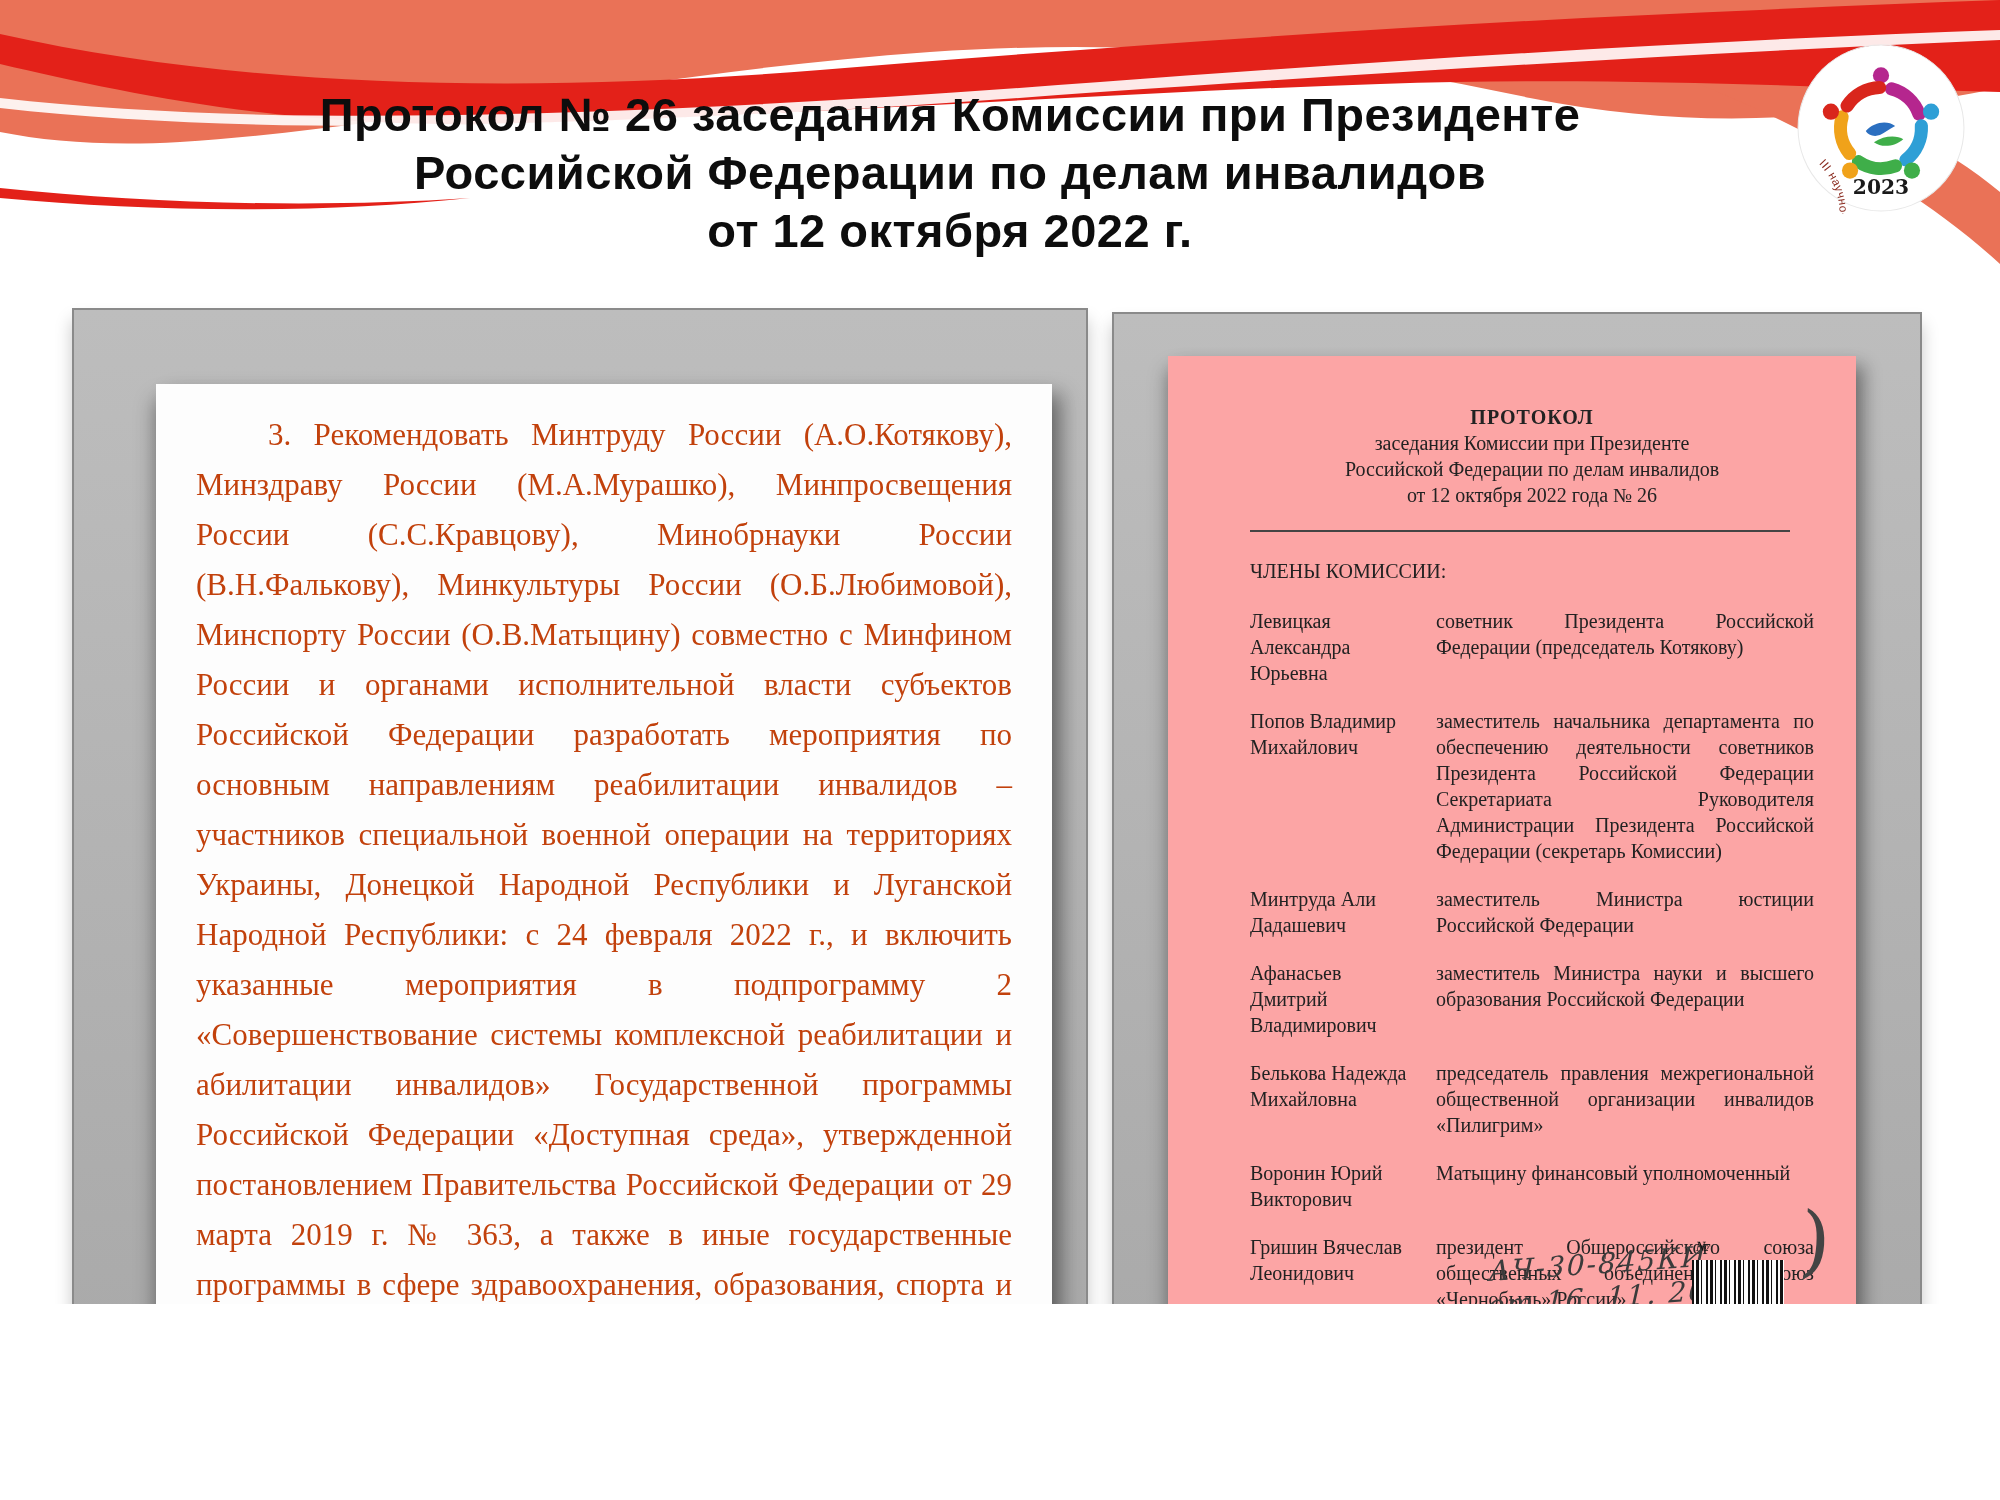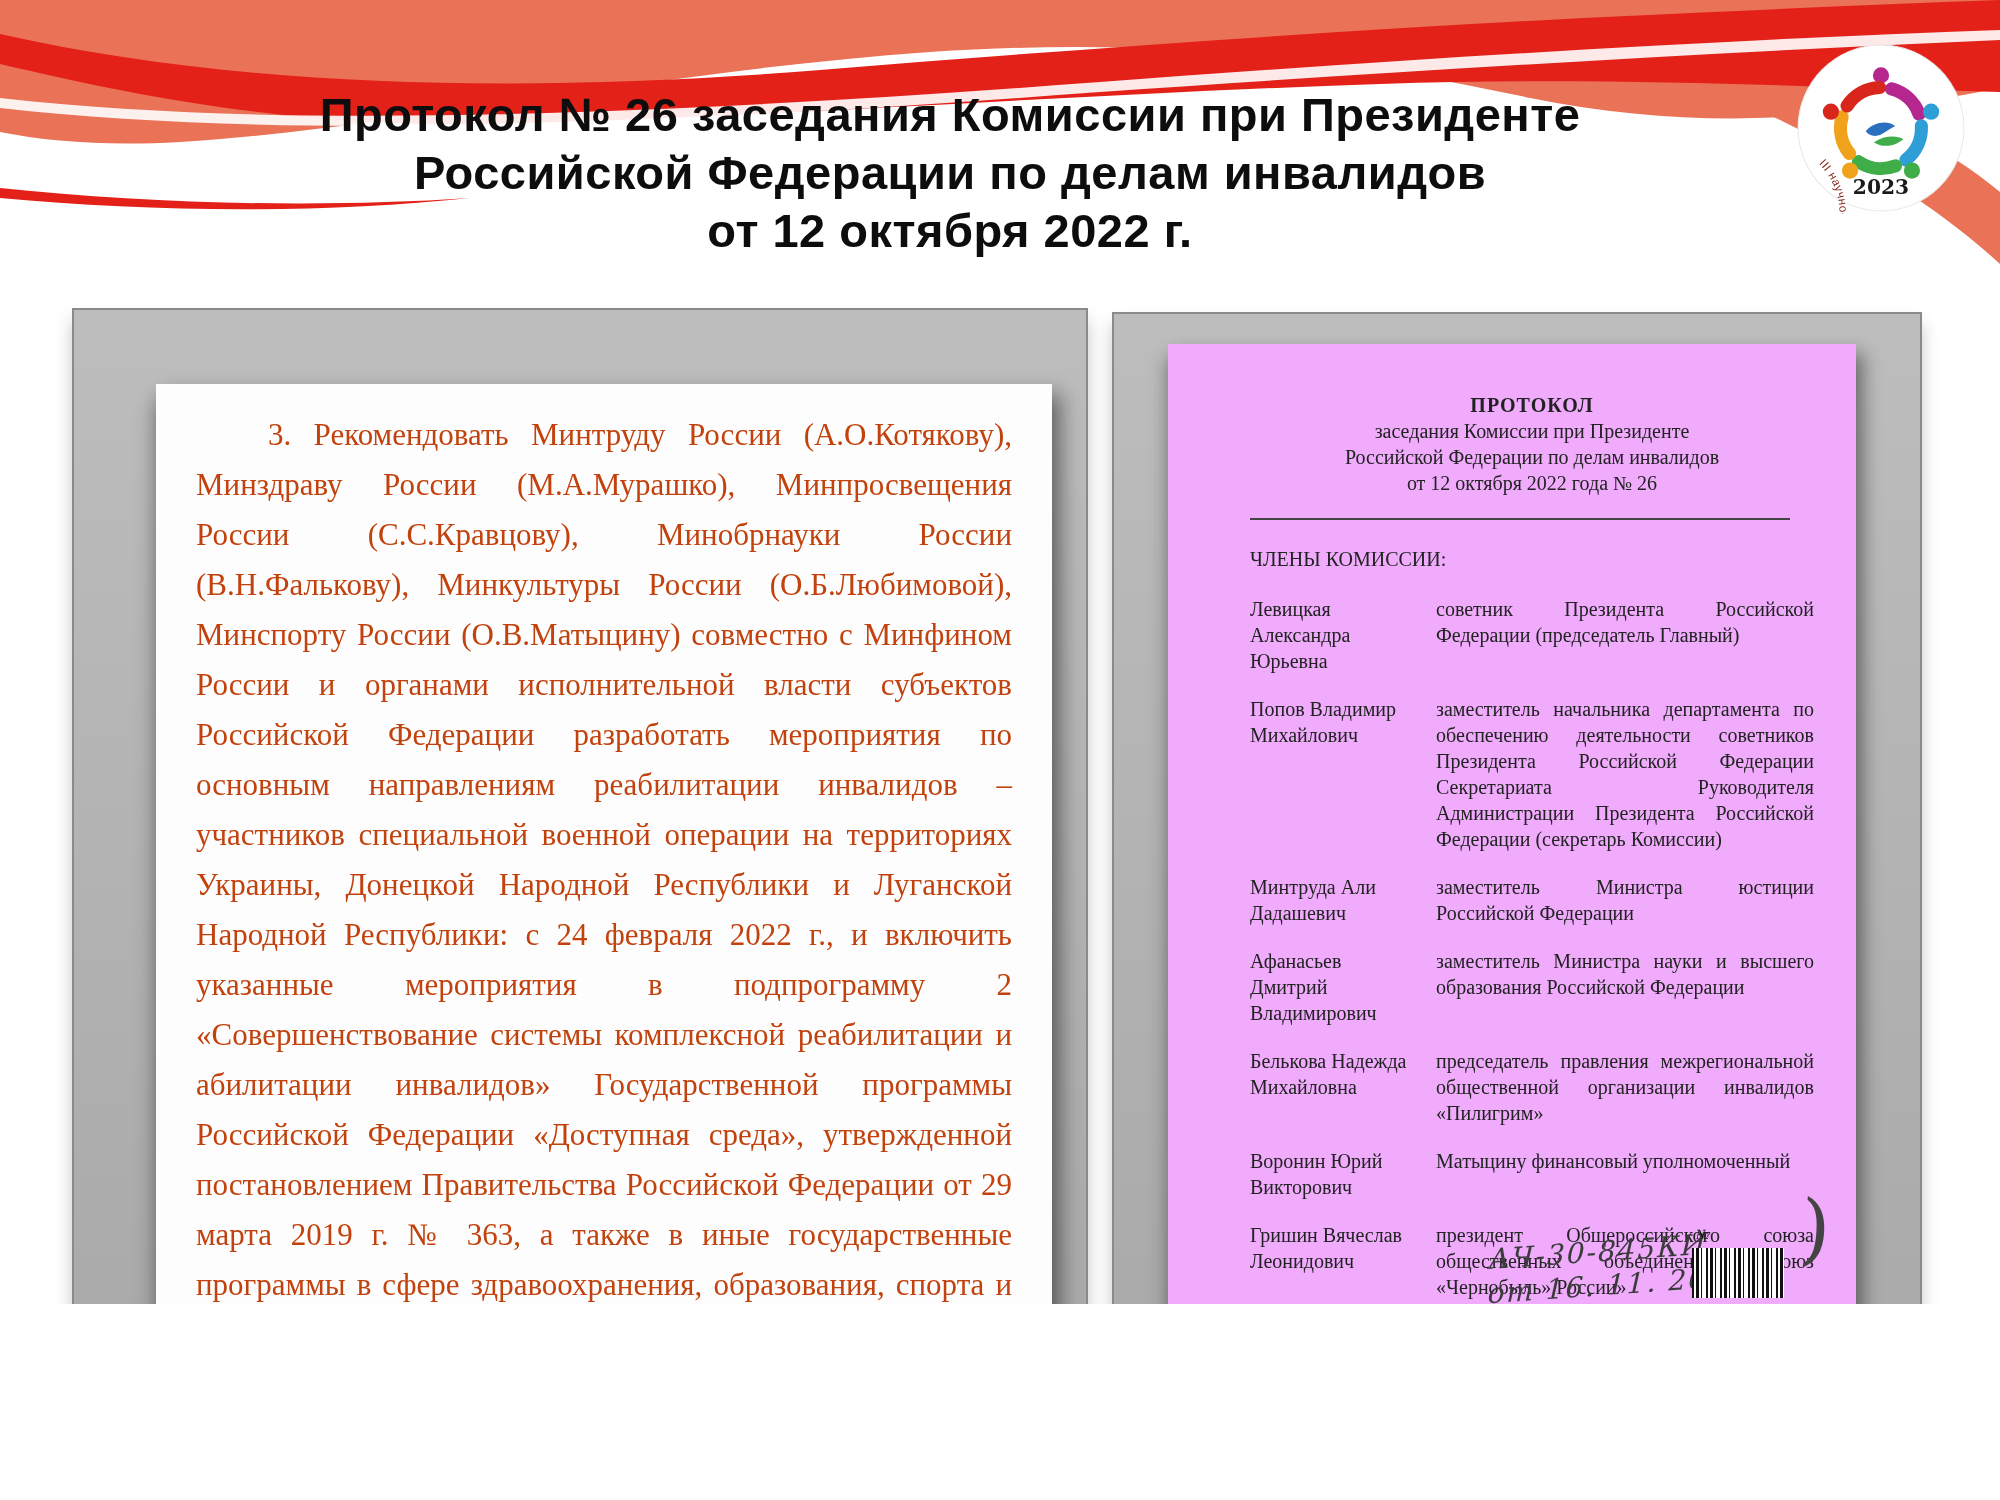--- a/index.html
+++ b/index.html
@@ -19,21 +19,21 @@
   #right-panel{left:1112px;top:312px;width:806px;height:1066px;}
 
   
   #left-doc{left:156px;top:384px;width:896px;height:962px;background:#fdfdfd;
             box-shadow:0 16px 20px rgba(0,0,0,.40),12px 8px 18px rgba(0,0,0,.25);
             padding:26px 40px;box-sizing:border-box;overflow:hidden;
             font-family:"Liberation Serif",serif;font-size:31px;line-height:50px;color:#c2410c;}
   #left-doc .para{text-align:justify;text-indent:72px;}
 
   
-  #right-doc{left:1168px;top:344px;width:688px;height:1002px;background:#f0abfc;
+  #right-doc{left:1168px;top:356px;width:688px;height:1002px;background:#fca5a5;
              box-shadow:0 14px 18px rgba(0,0,0,.38),10px 8px 16px rgba(0,0,0,.22);
              box-sizing:border-box;padding:48px 42px 0 82px;overflow:hidden;
              font-family:"Liberation Serif",serif;font-size:20px;line-height:26px;color:#222;}
   #right-doc .hdr{text-align:center;}
   #right-doc .hdr .t{font-weight:bold;letter-spacing:1px;}
   #right-doc .date{ text-align:center;}
   #right-doc hr{border:none;border-top:2px solid #444;margin:22px 24px 26px 0;}
   #right-doc .members-heading{margin-bottom:24px;}
   .member{display:flex;margin-bottom:22px;}
   .member .nm{width:170px;flex:none;}
@@ -116,21 +116,21 @@
       <div class="t">ПРОТОКОЛ</div>
       <div>заседания Комиссии при Президенте</div>
       <div>Российской Федерации по делам инвалидов</div>
       <div class="date">от 12 октября 2022 года № 26</div>
     </div>
     <hr>
     <div class="members-heading">ЧЛЕНЫ КОМИССИИ:</div>
 
     <div class="member">
       <div class="nm">Левицкая Александра Юрьевна</div>
-      <div class="rl">советник Президента Российской Федерации (председатель Главный)</div>
+      <div class="rl">советник Президента Российской Федерации (председатель Котякову)</div>
     </div>
     <div class="member">
       <div class="nm">Попов Владимир Михайлович</div>
       <div class="rl">заместитель начальника департамента по обеспечению деятельности советников Президента Российской Федерации Секретариата Руководителя Администрации Президента Российской Федерации (секретарь Комиссии)</div>
     </div>
     <div class="member">
       <div class="nm">Минтруда Али Дадашевич</div>
       <div class="rl">заместитель Министра юстиции Российской Федерации</div>
     </div>
     <div class="member">

